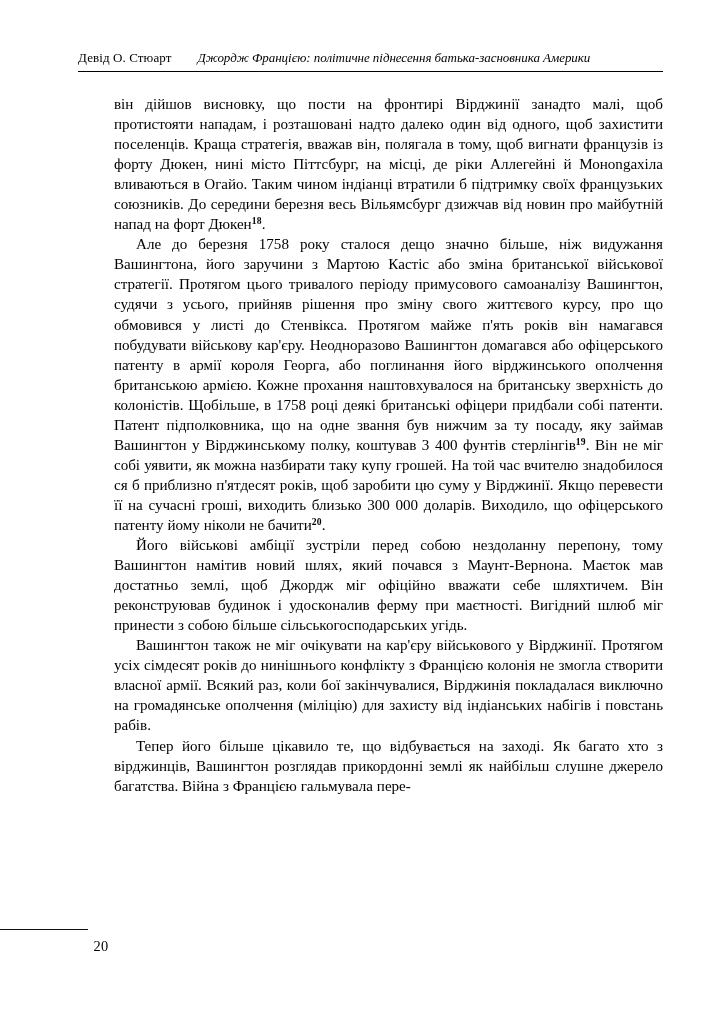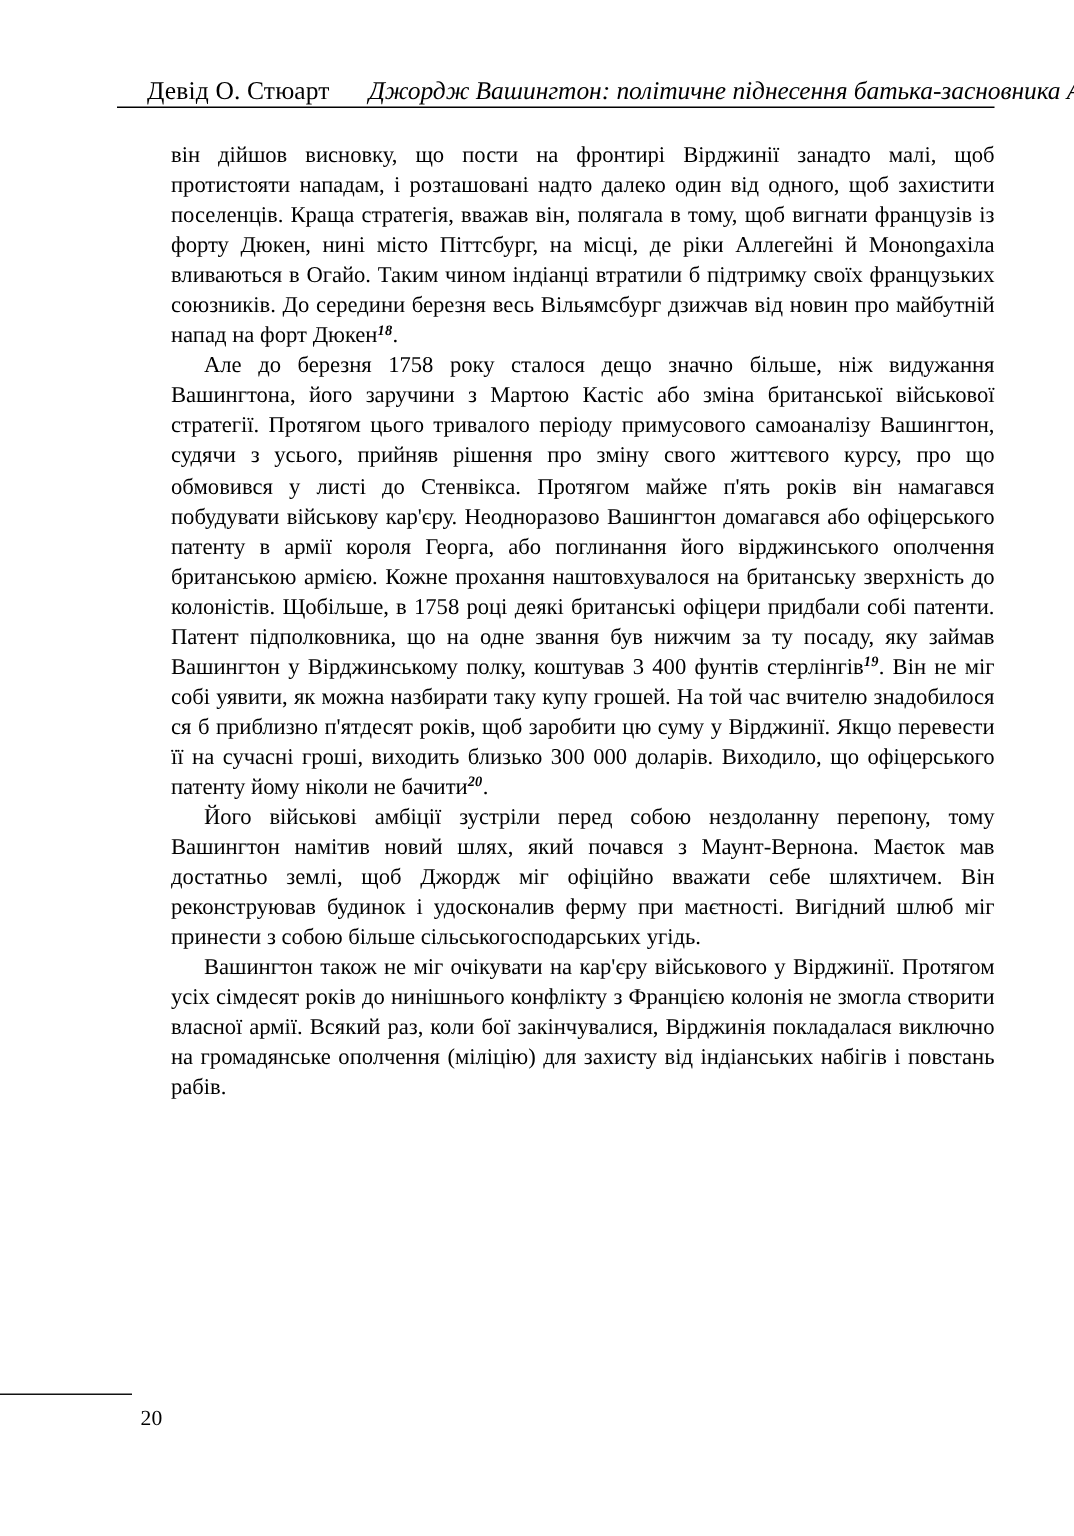--- a/index.html
+++ b/index.html
@@ -27,25 +27,24 @@
   }
 
   
   .running-head {
     position: absolute;
     left: 78px;
     top: 50px;
     width: 585px;
     height: 22px;
     display: flex;
-    align-items: center;
+    align-items: flex-start;
     white-space: nowrap;
-    font-size: 17px;
+    font-size: 13px;
     line-height: 16px;
-    margin-left: 20px;
   }
 
   .running-head .author {
     font-style: normal;
     letter-spacing: .1px;
     flex: 0 0 auto;
   }
 
   .running-head .book-title {
     font-style: italic;
@@ -86,21 +85,20 @@
   .para.no-indent {
     text-indent: 0;
   }
 
   sup.fn {
     font-size: 9.6px;
     line-height: 0;
     vertical-align: 5px;
     font-weight: bold;
     letter-spacing: .2px;
-    font-style: italic;
   }
 
   
   .folio-rule {
     position: absolute;
     left: 0px;
     top: 929px;
     width: 88px;
     height: 1.4px;
     background: #111111;
@@ -117,34 +115,35 @@
     letter-spacing: .2px;
   }
 </style>
 </head>
 <body>
 
 <div class="page">
 
   <div class="running-head">
     <span class="author">Девід О. Стюарт</span>
-    <span class="book-title">Джордж Вашингтон: політичне піднесення батька-засновника Америки</span>
+    <span class="book-title">Джордж Францією: політичне піднесення батька-засновника Америки</span>
   </div>
 
   <div class="head-rule"></div>
 
   <div class="text-block">
 
     <p class="para no-indent"><span>він дійшов висновку, що пости на фронтирі Вірджинії занадто малі, щоб протистояти нападам, і розташовані надто далеко один від одного, щоб захистити поселенців. Краща стратегія, вважав він, полягала в тому, щоб вигнати французів із форту Дюкен, нині місто Піттсбург, на місці, де ріки Аллегейні й Монongахіла вливаються в Огайо. Таким чином індіанці втратили б підтримку своїх французьких союзників. До середини березня весь Вільямсбург дзижчав від новин про майбутній напад на форт Дюкен</span><sup class="fn">18</sup><span>.</span></p>
 
     <p class="para"><span>Але до березня 1758 року сталося дещо значно більше, ніж видужання Вашингтона, його заручини з Мартою Кастіс або зміна британської військової стратегії. Протягом цього тривалого періоду примусового самоаналізу Вашингтон, судячи з усього, прийняв рішення про зміну свого життєвого курсу, про що обмовився у листі до Стенвікса. Протягом майже п'ять років він намагався побудувати військову кар'єру. Неодноразово Вашингтон домагався або офіцерського патенту в армії короля Георга, або поглинання його вірджинського ополчення британською армією. Кожне прохання наштовхувалося на британську зверхність до колоністів. Щобільше, в 1758 році деякі британські офіцери придбали собі патенти. Патент підполковника, що на одне звання був нижчим за ту посаду, яку займав Вашингтон у Вірджинському полку, коштував 3 400 фунтів стерлінгів</span><sup class="fn">19</sup><span>. Він не міг собі уявити, як можна назбирати таку купу грошей. На той час вчителю знадобилося ся б приблизно п'ятдесят років, щоб заробити цю суму у Вірджинії. Якщо перевести її на сучасні гроші, виходить близько 300 000 доларів. Виходило, що офіцерського патенту йому ніколи не бачити</span><sup class="fn">20</sup><span>.</span></p>
 
     <p class="para"><span>Його військові амбіції зустріли перед собою нездоланну перепону, тому Вашингтон намітив новий шлях, який почався з Маунт-Вернона. Маєток мав достатньо землі, щоб Джордж міг офіційно вважати себе шляхтичем. Він реконструював будинок і удосконалив ферму при маєтності. Вигідний шлюб міг принести з собою більше сільськогосподарських угідь.</span></p>
 
     <p class="para"><span>Вашингтон також не міг очікувати на кар'єру військового у Вірджинії. Протягом усіх сімдесят років до нинішнього конфлікту з Францією колонія не змогла створити власної армії. Всякий раз, коли бої закінчувалися, Вірджинія покладалася виключно на громадянське ополчення (міліцію) для захисту від індіанських набігів і повстань рабів.</span></p>
 
+    <p class="para"><span>Тепер його більше цікавило те, що відбувається на заході. Як багато хто з віpджинців, Вашингтон розглядав прикордонні землі як найбільш слушне джерело багатства. Війна з Францією гальмувала пере-</span></p>
 
   </div>
 
   <div class="folio-rule"></div>
   <div class="folio">20</div>
 
 </div>
 
 </body></html>

